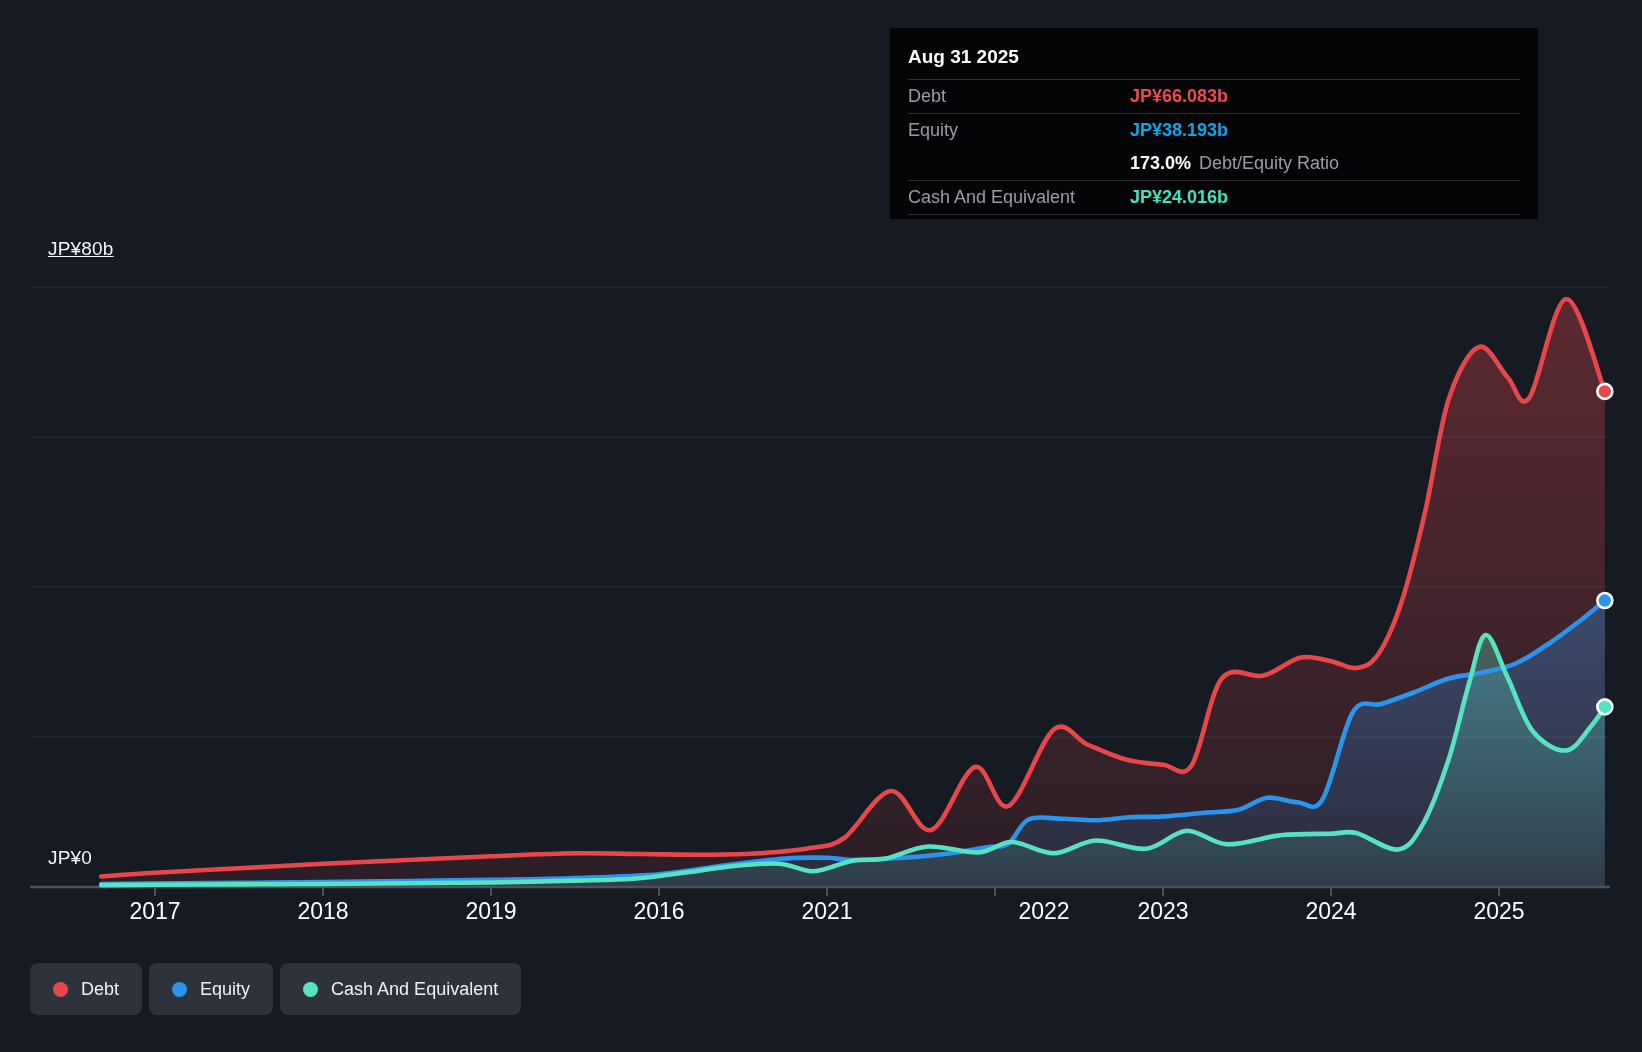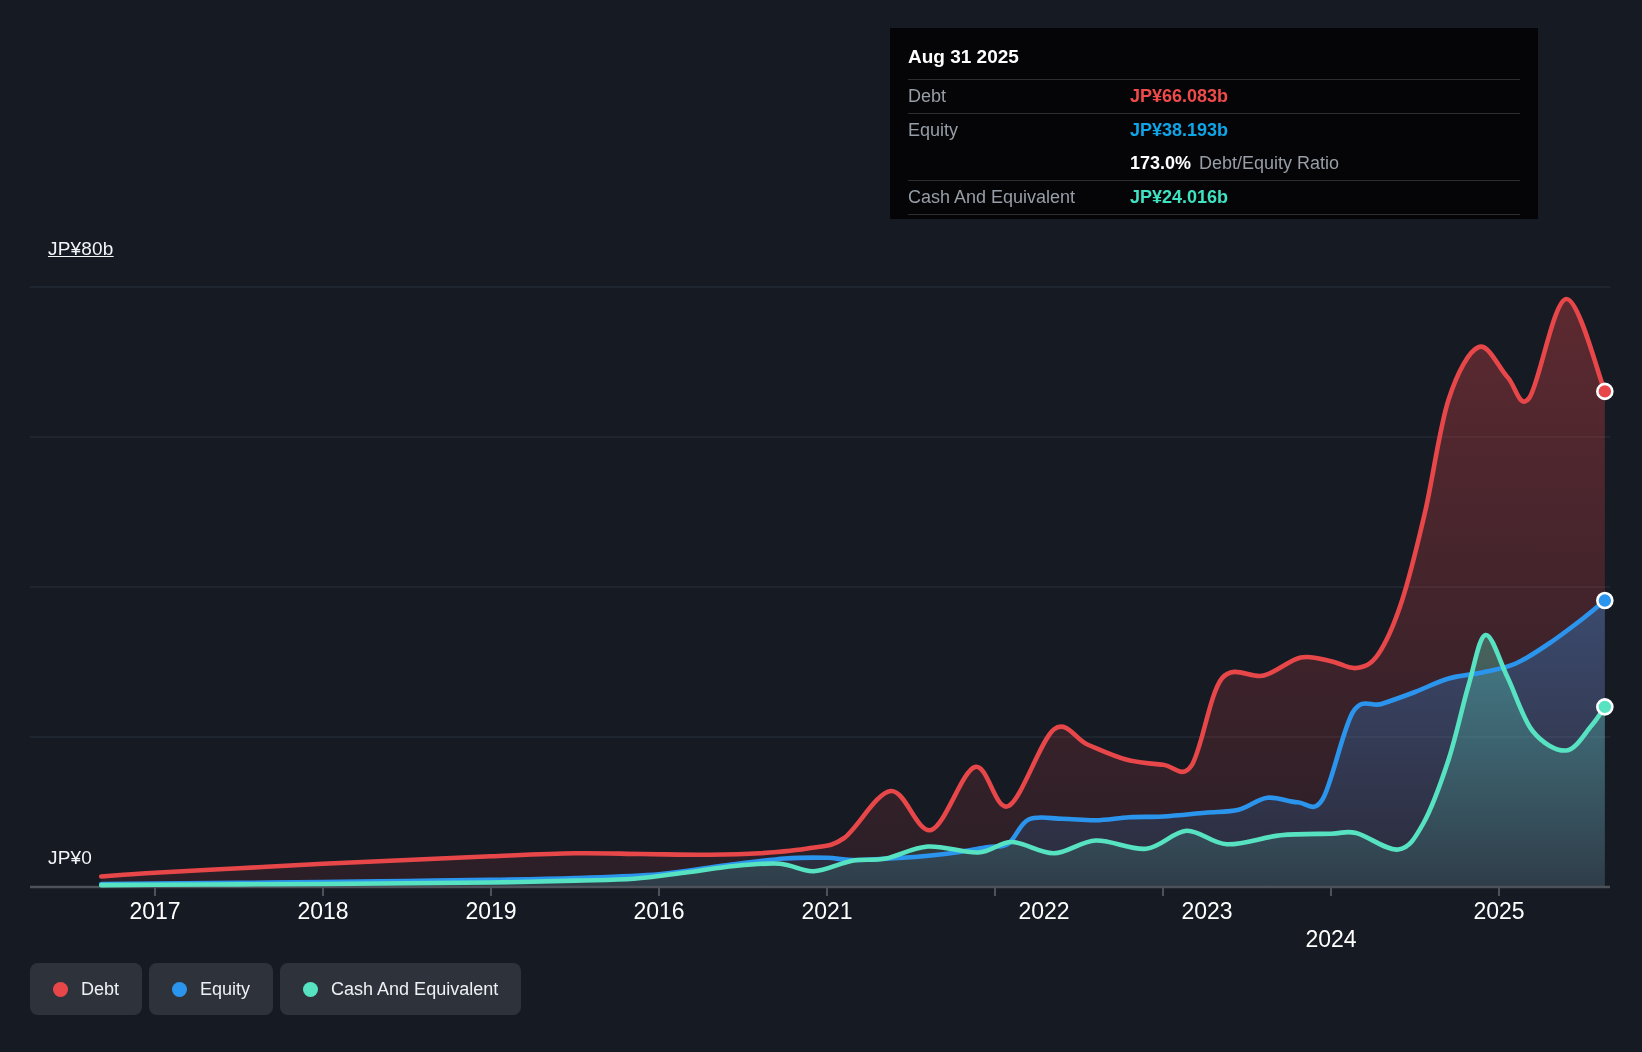--- a/index.html
+++ b/index.html
@@ -89,22 +89,22 @@
   <div class="ylabel top">JP¥80b</div>
   <div class="ylabel bottom">JP¥0</div>
 
   <div class="xlabels" id="xlabels">
       <span style="left: 155px;">2017</span>
       <span style="left: 323px;">2018</span>
       <span style="left: 491px;">2019</span>
       <span style="left: 659px;">2016</span>
       <span style="left: 827px;">2021</span>
       <span style="left: 1044px;">2022</span>
-      <span style="left: 1163px; margin-left: 44px;">2023</span>
-      <span style="left: 1331px; margin-top: 28px;">2024</span>
+      <span style="left: 1163px;">2023</span>
+      <span style="left: 1331px;">2024</span>
       <span style="left: 1499px;">2025</span>
     </div>
 
   <div class="tooltip">
     <div class="t-date">Aug 31 2025</div>
     <div class="t-row bordered">
       <span class="t-label">Debt</span>
       <span class="t-val red">JP¥66.083b</span>
     </div>
     <div class="t-row">

